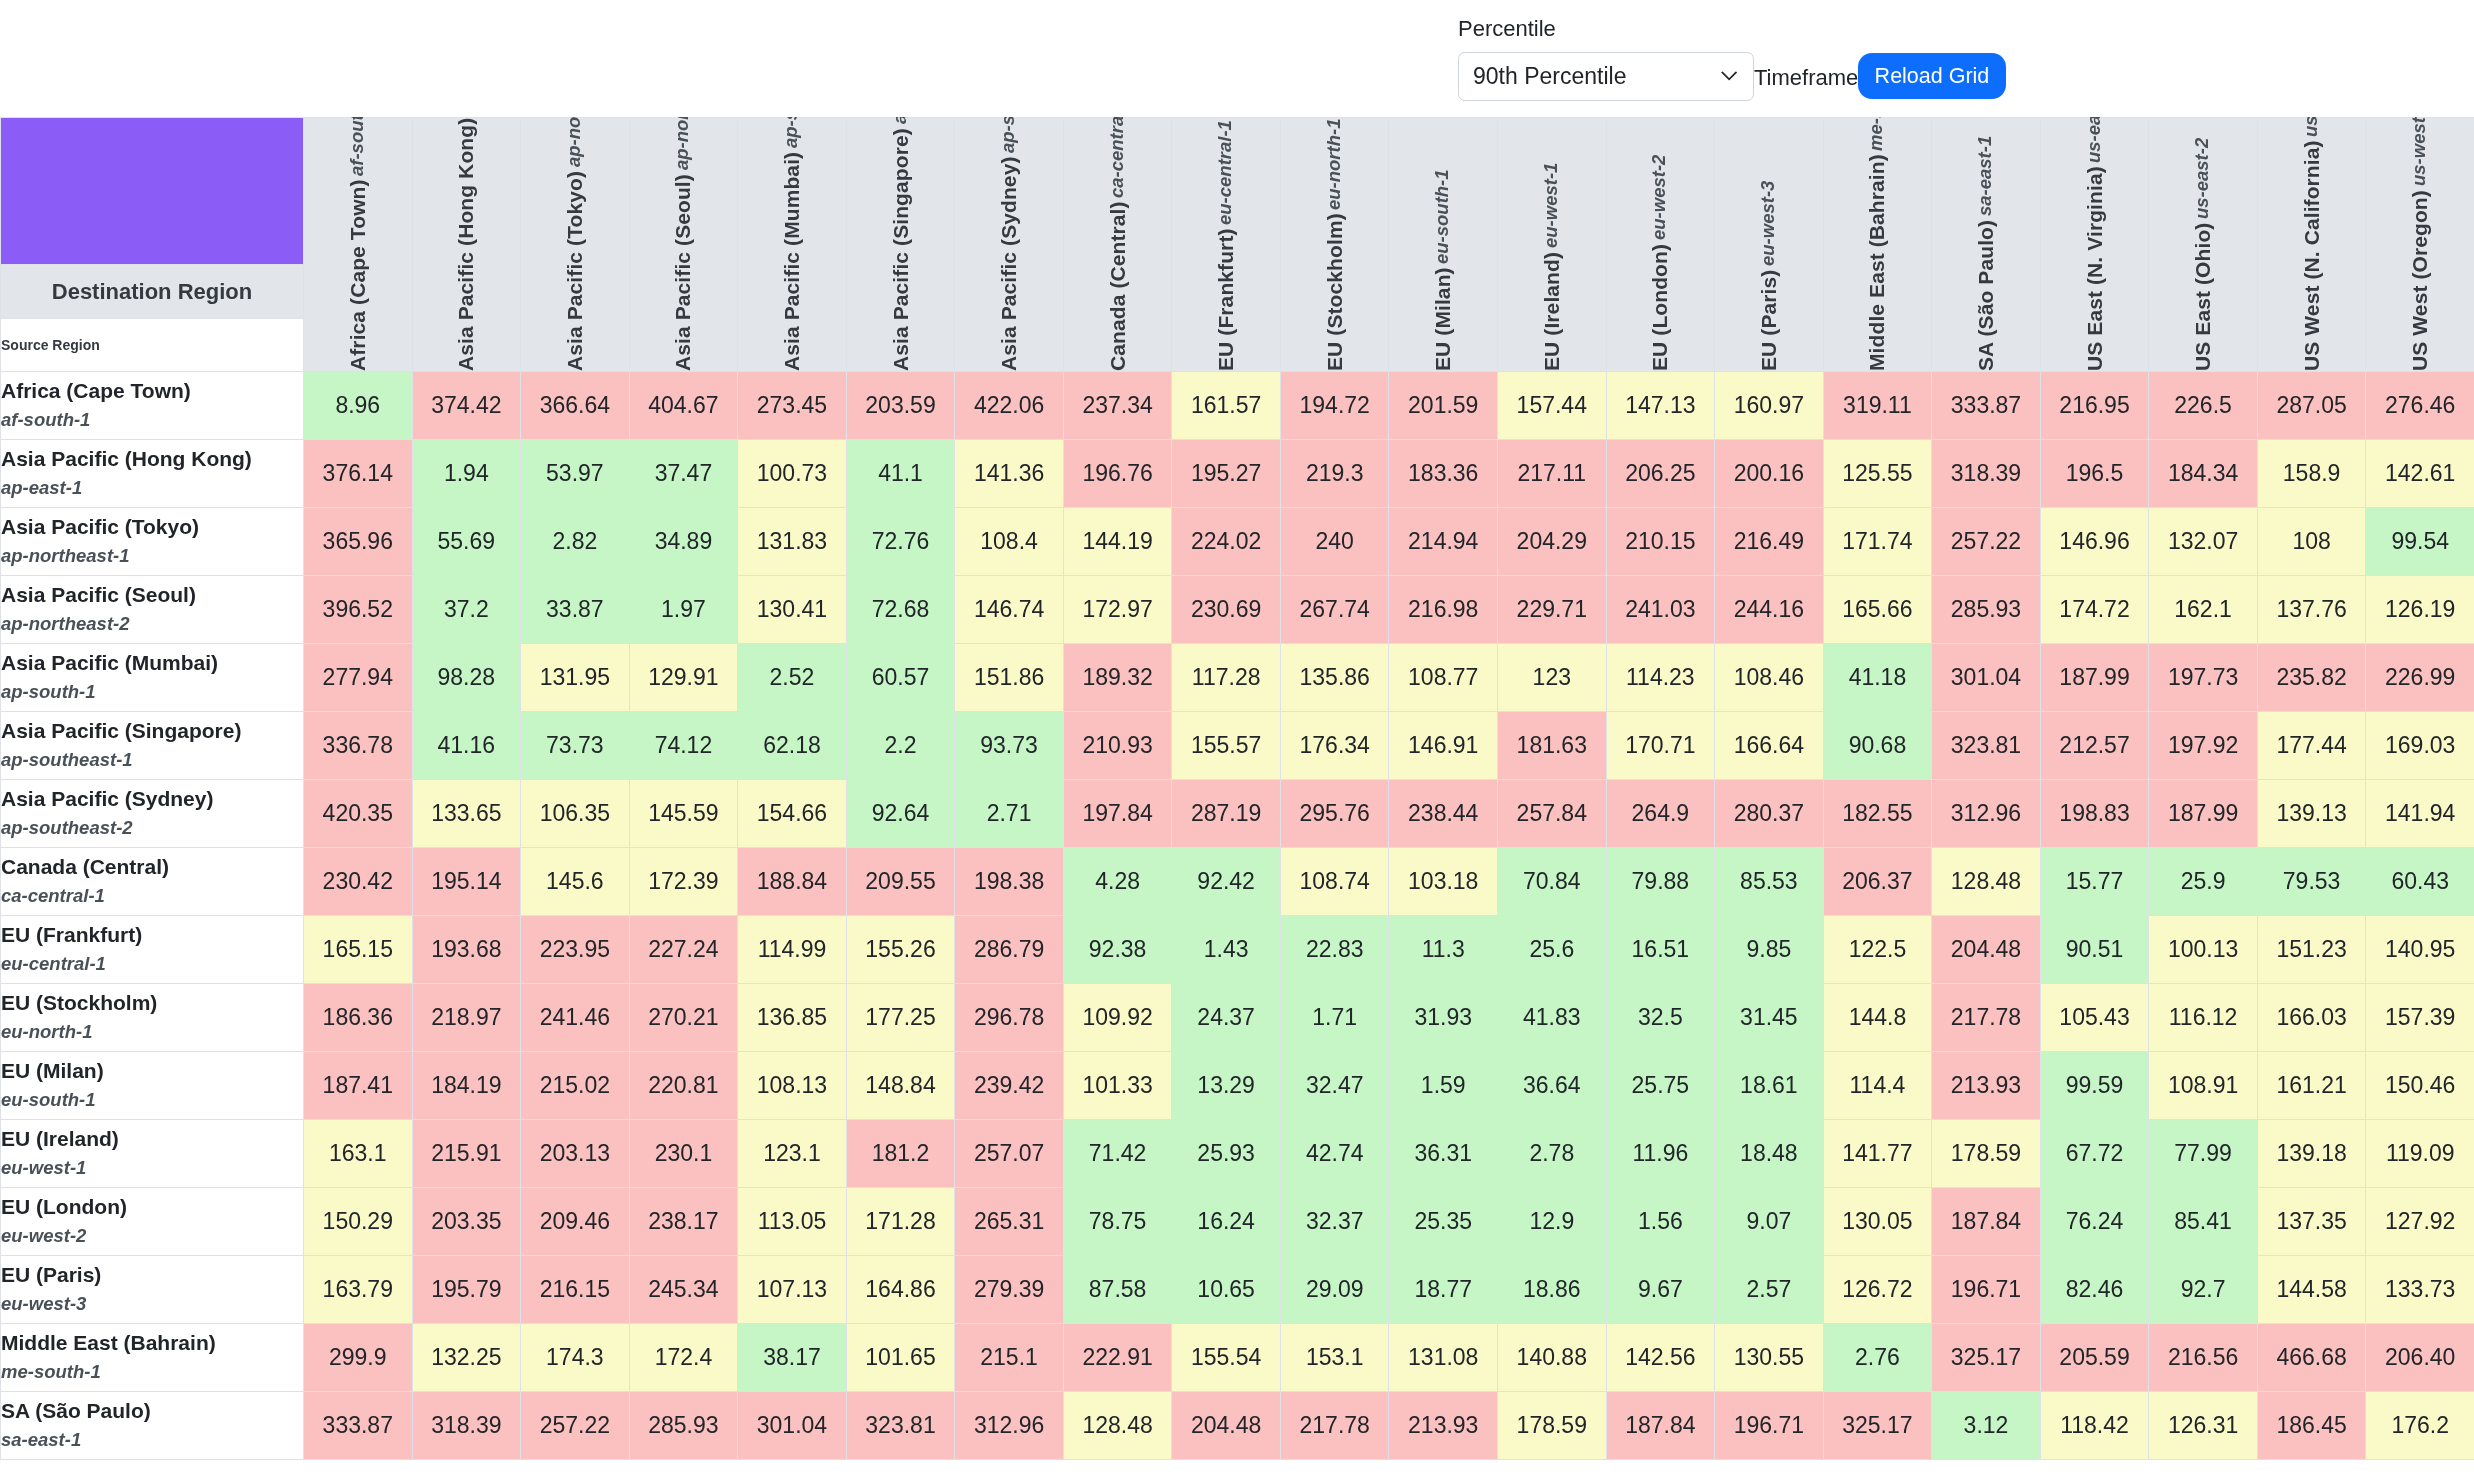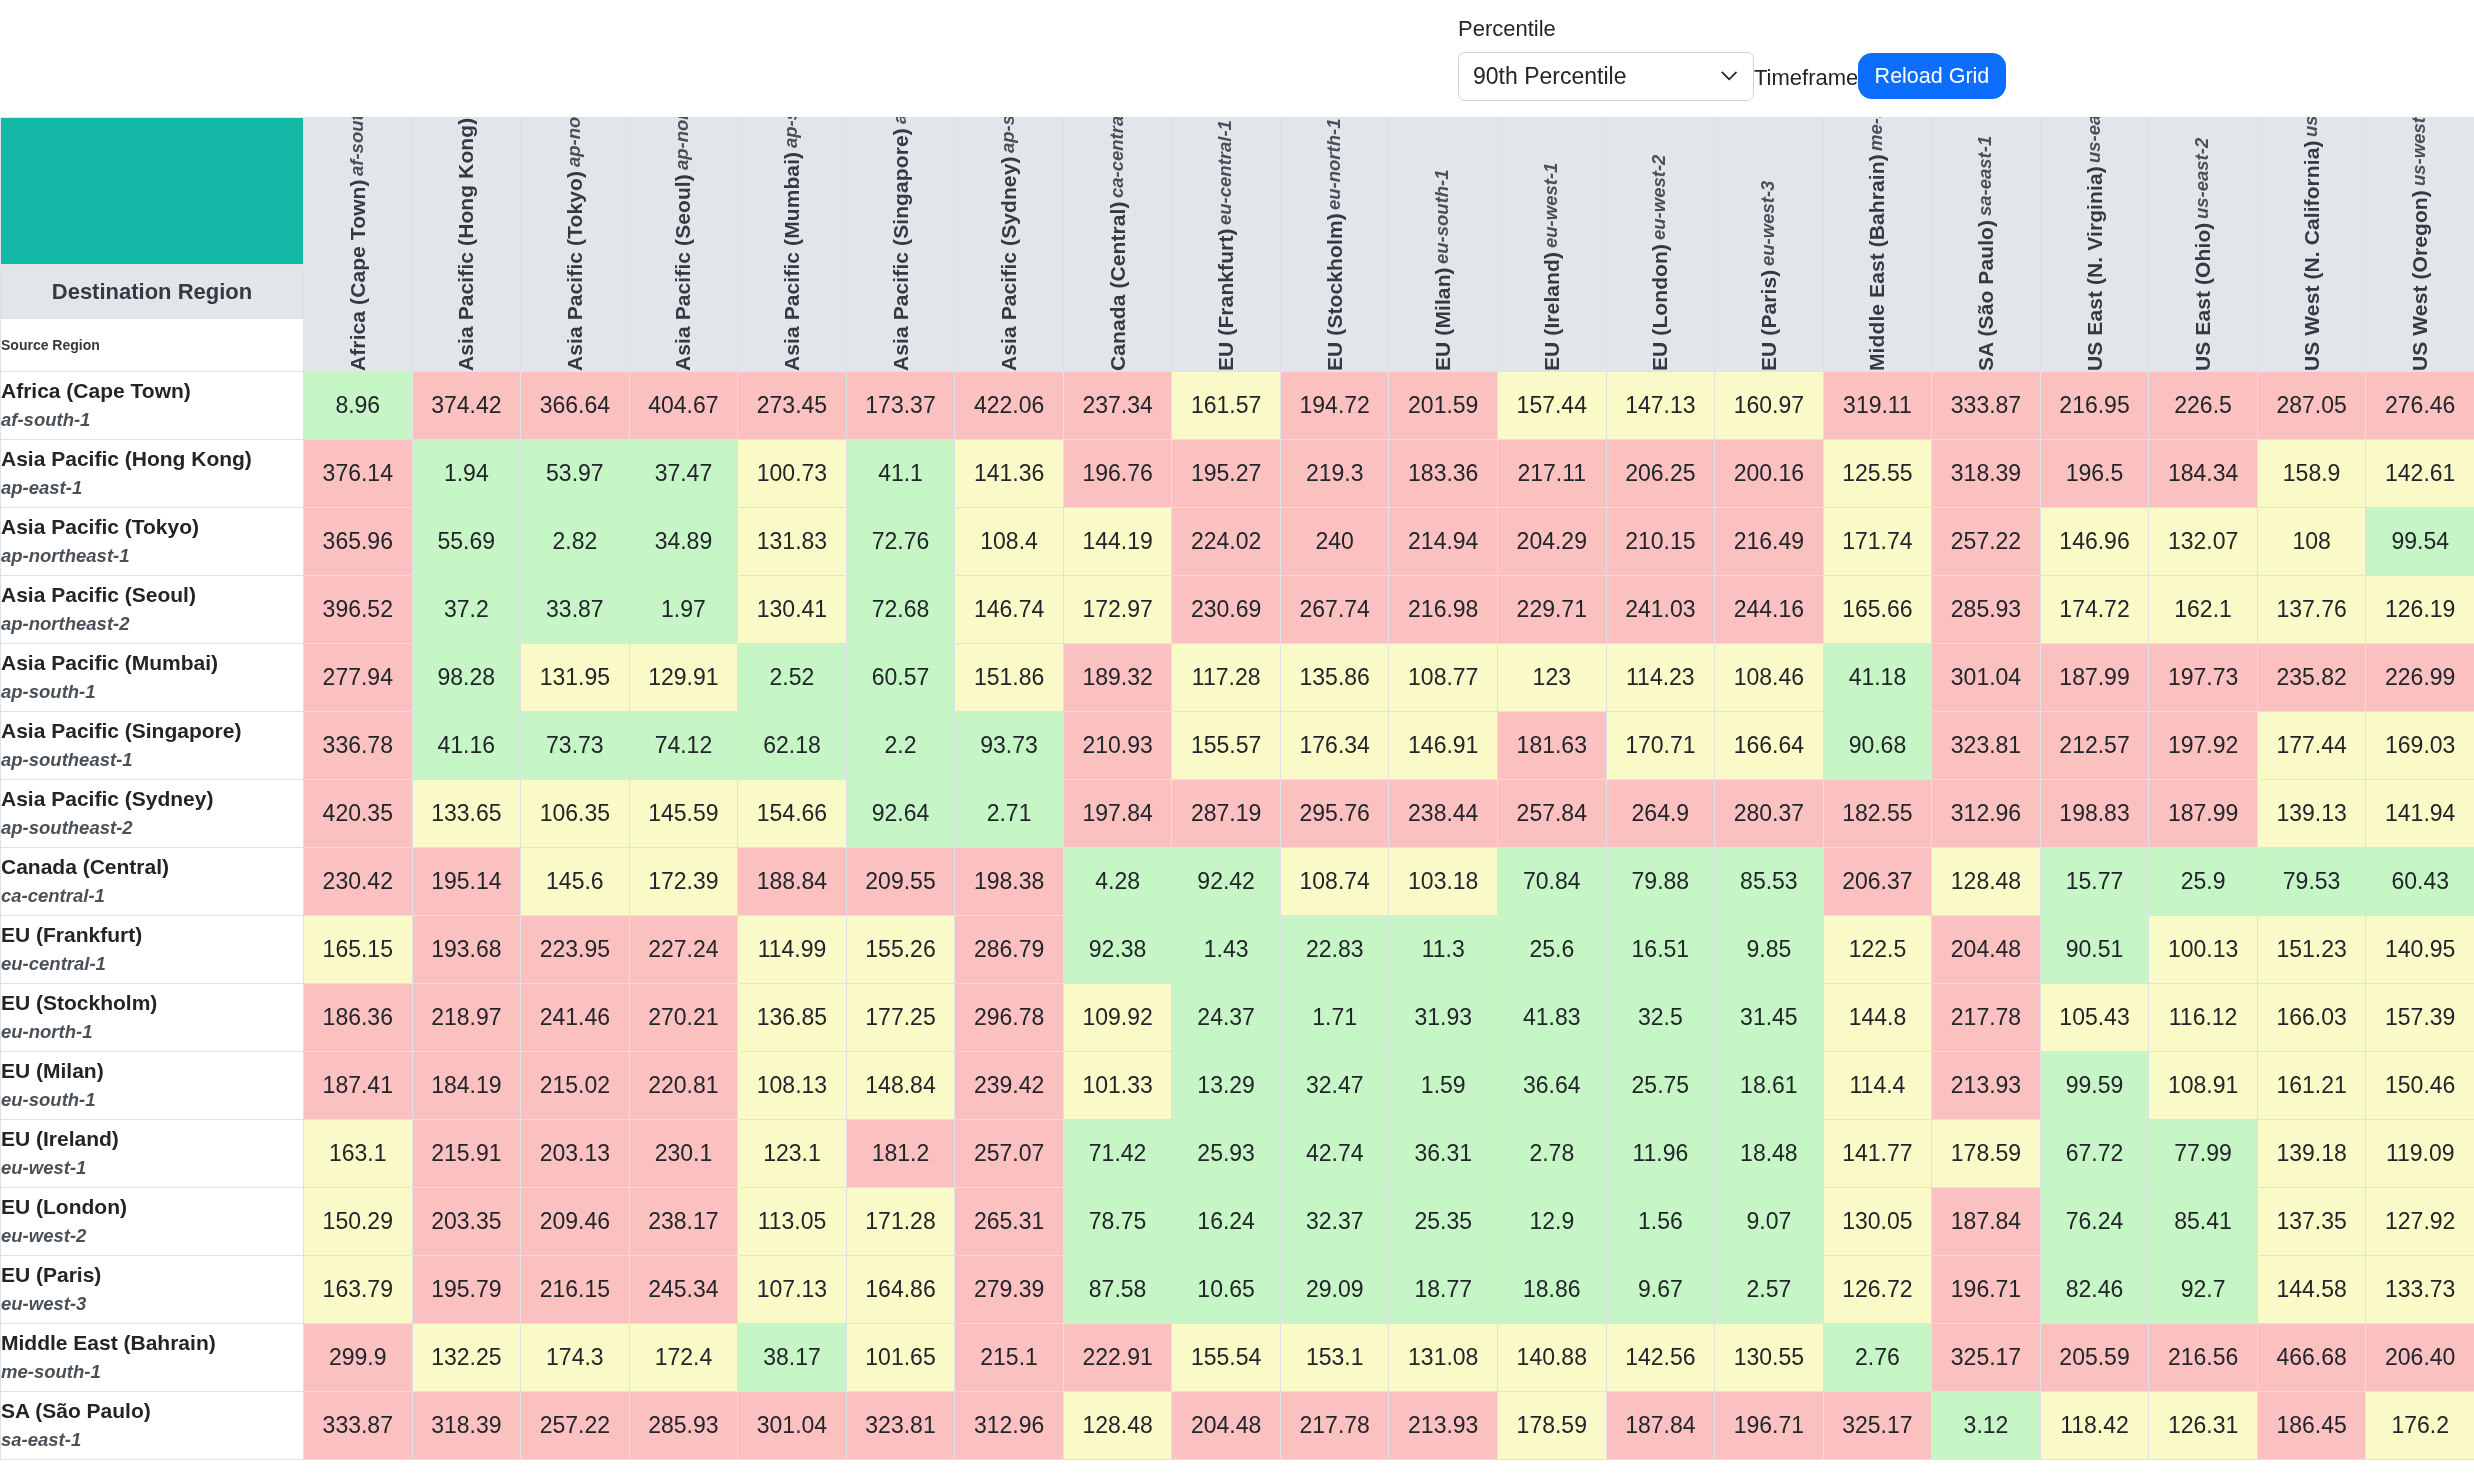--- a/index.html
+++ b/index.html
@@ -71,21 +71,21 @@
   }
   table.grid th, table.grid td {
     border-right: 1.5px solid #dee2e6;
     border-bottom: 1.5px solid #dee2e6;
     padding: 0;
   }
 
   
   th.corner {
     width: 304px;
-    background: #14b8a6;
+    background: #8b5cf6;
     vertical-align: bottom;
     border-left: 1.5px solid #dee2e6;
     border-top: 1.5px solid #dee2e6;
   }
   .corner-inner { display: flex; flex-direction: column; height: 100%; justify-content: flex-end; }
   .corner-dest {
     border-top: 1.5px solid #dee2e6;
     height: 54px;
     line-height: 54px;
     text-align: center;
@@ -320,21 +320,21 @@
     <tr>
           <td class="rowhead">
             <div class="rname">Africa (Cape Town)</div>
             <div class="rcode">af-south-1</div>
           </td>
           <td class="cell g">8.96</td>
           <td class="cell r">374.42</td>
           <td class="cell r">366.64</td>
           <td class="cell r">404.67</td>
           <td class="cell r">273.45</td>
-          <td class="cell r">173.37</td>
+          <td class="cell r">203.59</td>
           <td class="cell r">422.06</td>
           <td class="cell r">237.34</td>
           <td class="cell y">161.57</td>
           <td class="cell r">194.72</td>
           <td class="cell r">201.59</td>
           <td class="cell y">157.44</td>
           <td class="cell y">147.13</td>
           <td class="cell y">160.97</td>
           <td class="cell r">319.11</td>
           <td class="cell r">333.87</td>

